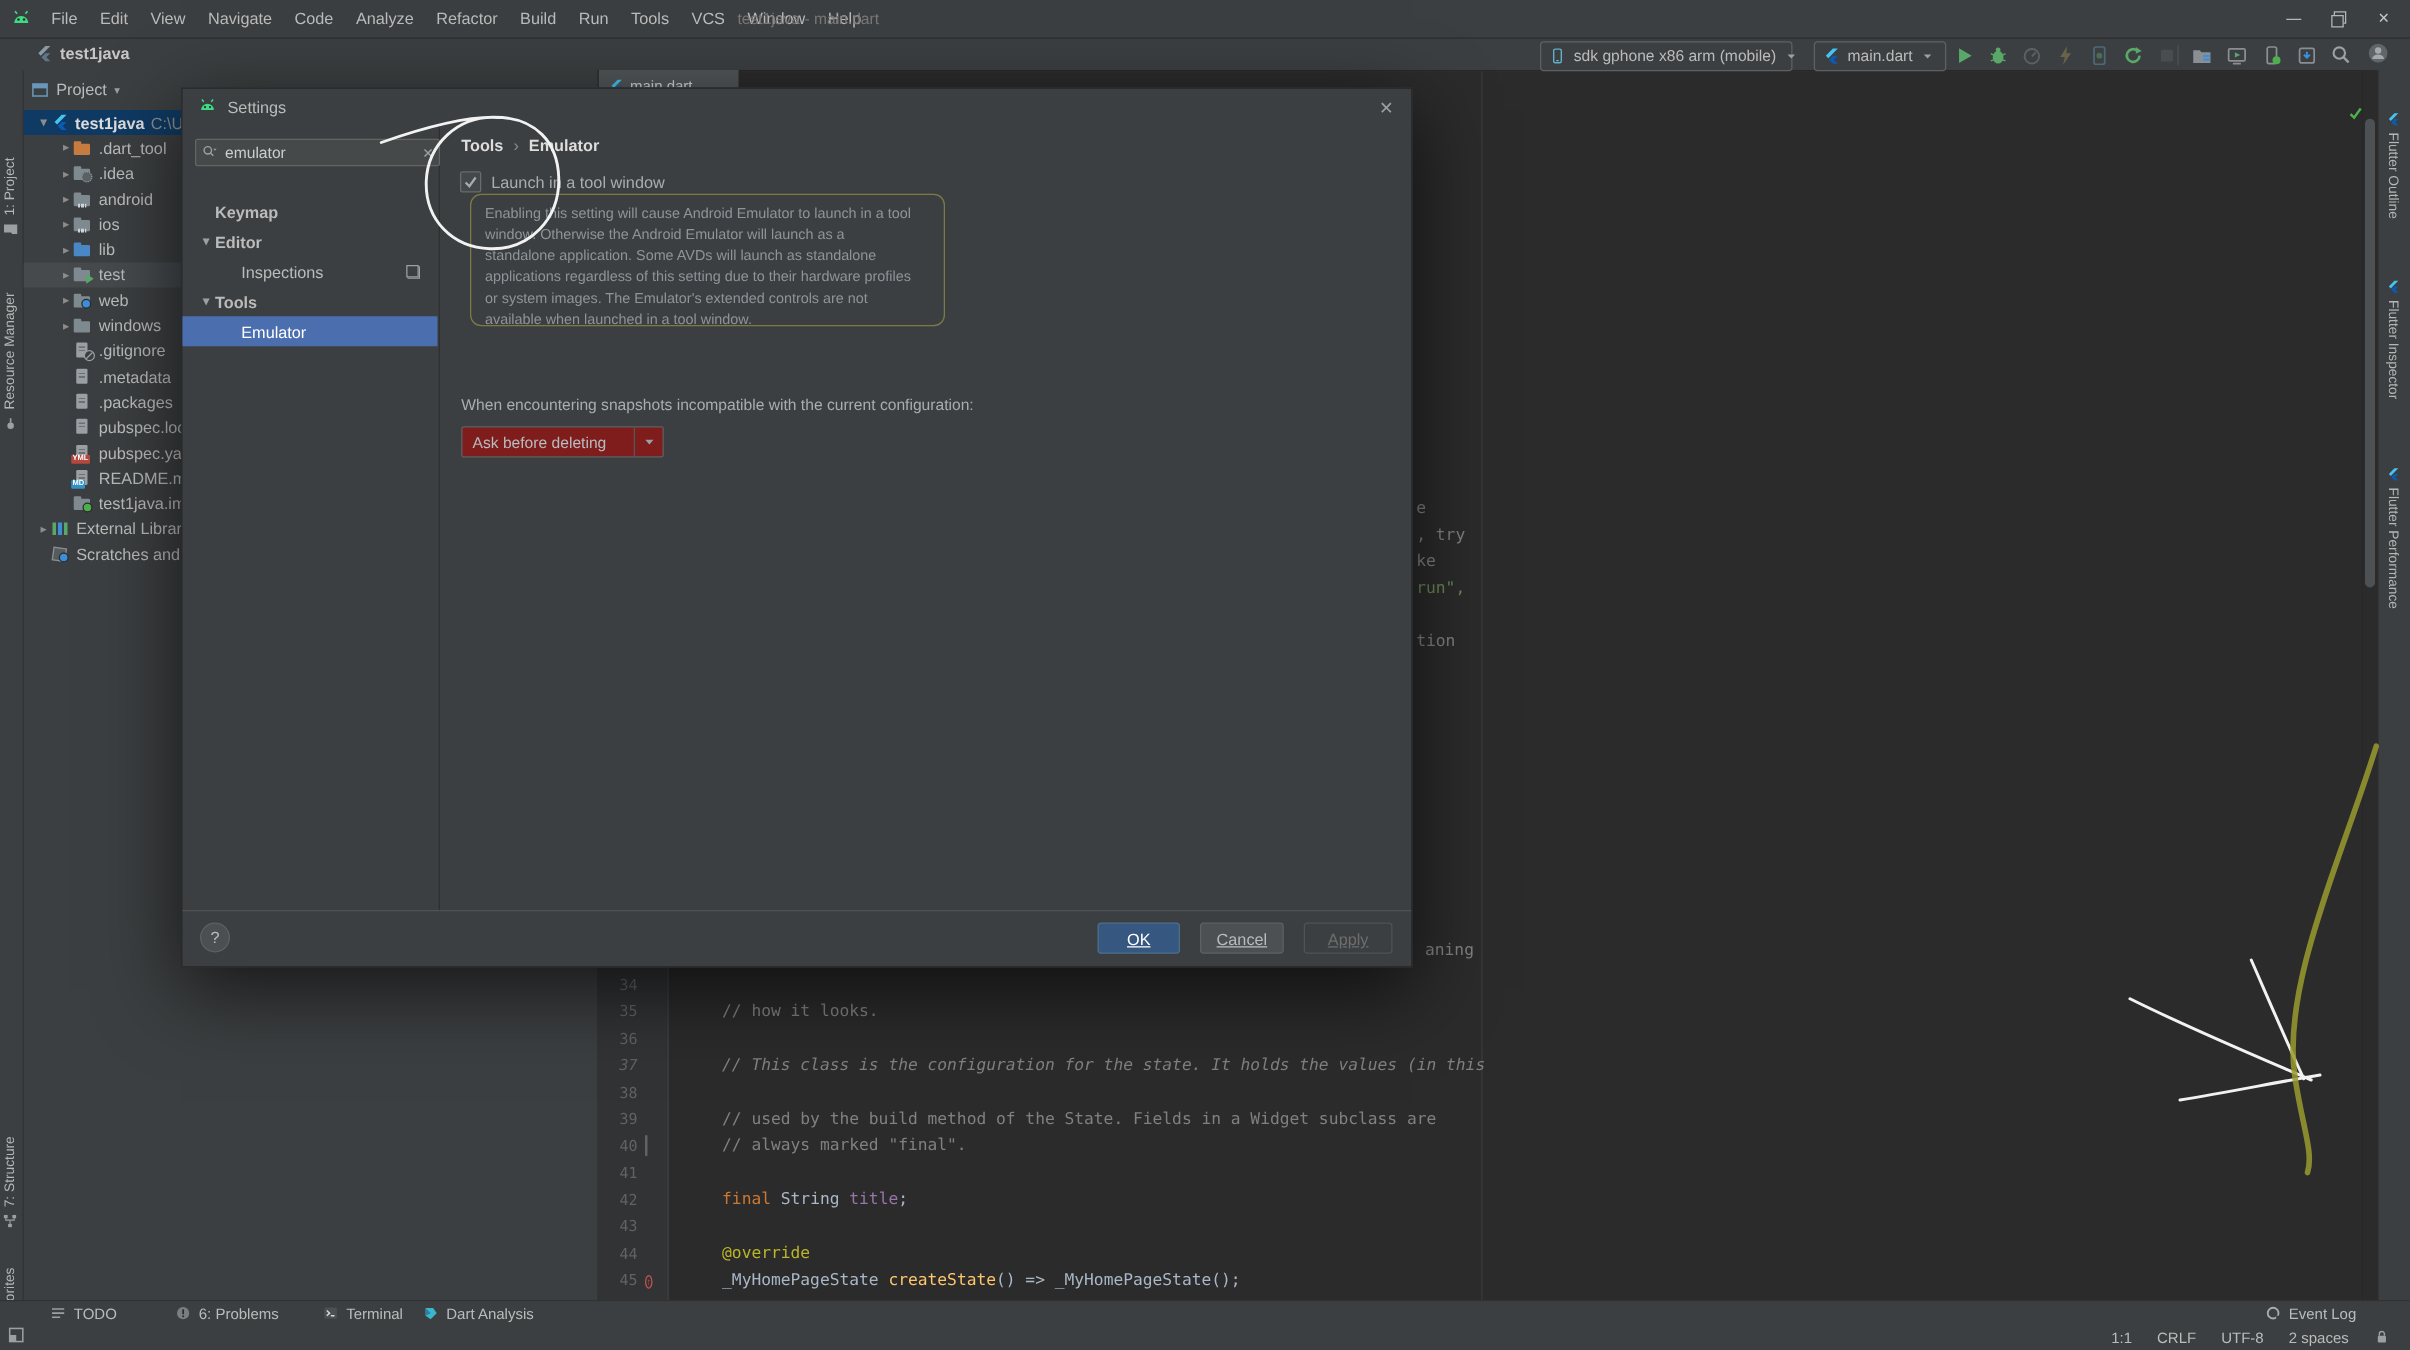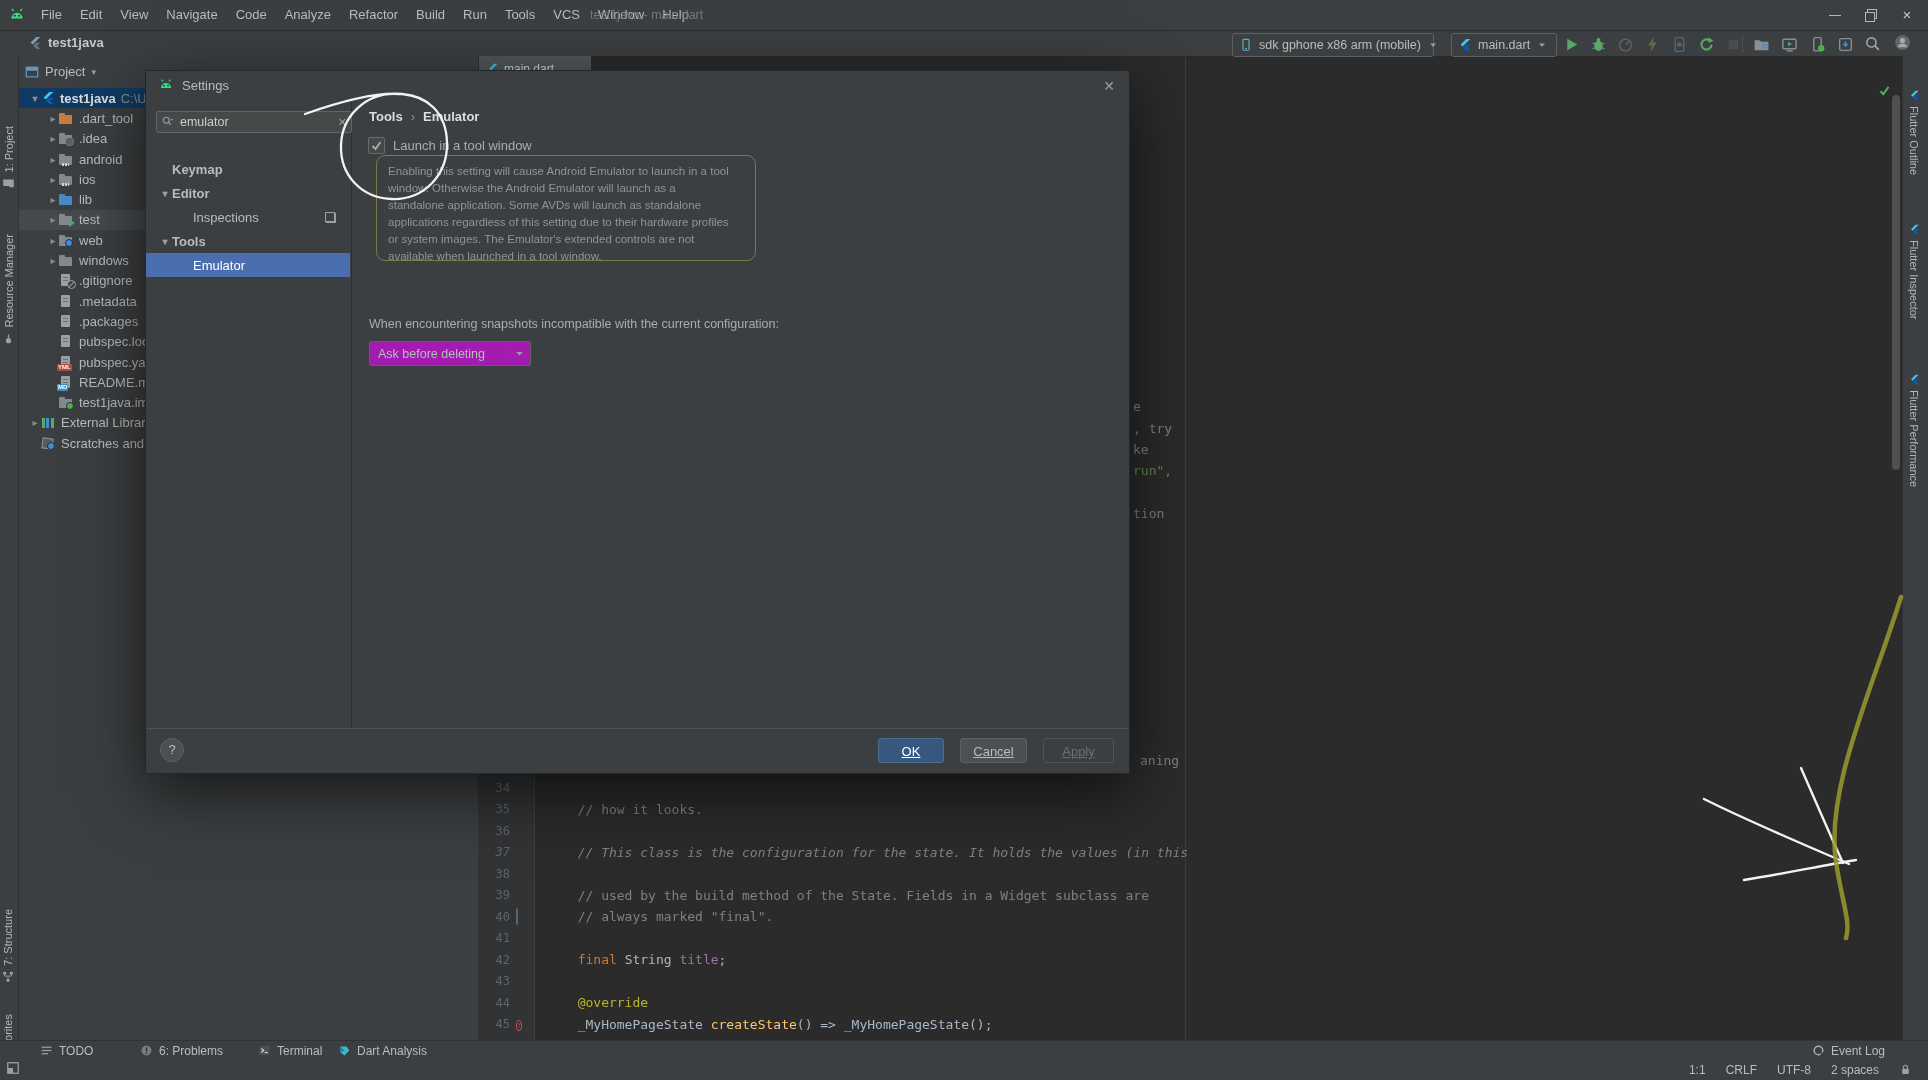--- a/index.html
+++ b/index.html
@@ -102,21 +102,21 @@
   #breadcrumb{position:absolute;left:17px;top:10px;display:flex;gap:8px;align-items:center;font-size:13px;}
   #breadcrumb .bc{font-weight:bold;color:#dddddd;}
   #breadcrumb .bsep{color:#8c8c8c;}
   #chk-row{position:absolute;left:16px;top:38px;display:flex;align-items:center;gap:8px;}
   #chk-box{width:15px;height:15px;background:#43494b;border:1px solid #6b6b6b;border-radius:2px;position:relative;}
   #chk-box svg{position:absolute;left:1px;top:1px;}
   #chk-label{color:#a8adb0;font-size:13px;}
   #desc-box{position:absolute;left:24px;top:56px;width:380px;height:106px;border:1px solid #7d7b45;border-radius:9px;
             color:#8f9498;font-size:11.5px;line-height:17px;padding:7px 11px;box-sizing:border-box;white-space:pre-line;}
   #snap-label{position:absolute;left:17px;top:218px;color:#a8adb0;font-size:12.5px;}
-  #snap-combo{position:absolute;left:17px;top:242px;width:160px;height:23px;background:#a21caf;border:1px solid #5e6163;border-radius:2px;display:flex;align-items:center;}
+  #snap-combo{position:absolute;left:17px;top:242px;width:160px;height:23px;background:#7f1d1d;border:1px solid #5e6163;border-radius:2px;display:flex;align-items:center;}
   #snap-combo .lbl{flex:1;padding-left:8px;color:#b7bcbe;font-size:12.5px;}
   #snap-combo .dd{width:22px;display:flex;justify-content:center;border-left:1px solid #55585a;align-self:stretch;align-items:center;}
   #dlg-footer{position:absolute;left:0;right:0;bottom:0;height:44px;border-top:1px solid #515151;}
   #help-btn{position:absolute;left:14px;top:9px;width:22px;height:22px;border-radius:50%;background:#4b4f51;border:1px solid #5e6163;color:#b7bcbe;text-align:center;line-height:22px;font-size:13px;}
   .dbtn{position:absolute;top:9px;height:25px;border-radius:3px;font-size:13px;text-align:center;line-height:25px;box-sizing:border-box;text-decoration:underline;}
   #ok-btn{left:732px;width:66px;background:#365880;border:1px solid #4c708c;color:#ffffff;}
   #cancel-btn{left:814px;width:67px;background:#4c5052;border:1px solid #5e6163;color:#bbbbbb;}
   #apply-btn{left:897px;width:71px;background:transparent;border:1px solid #4f5355;color:#6e6e6e;}
   
   #tool-bar{left:0;top:1040px;width:1928px;height:19px;background:#3c3f41;border-top:1px solid #323232;}

